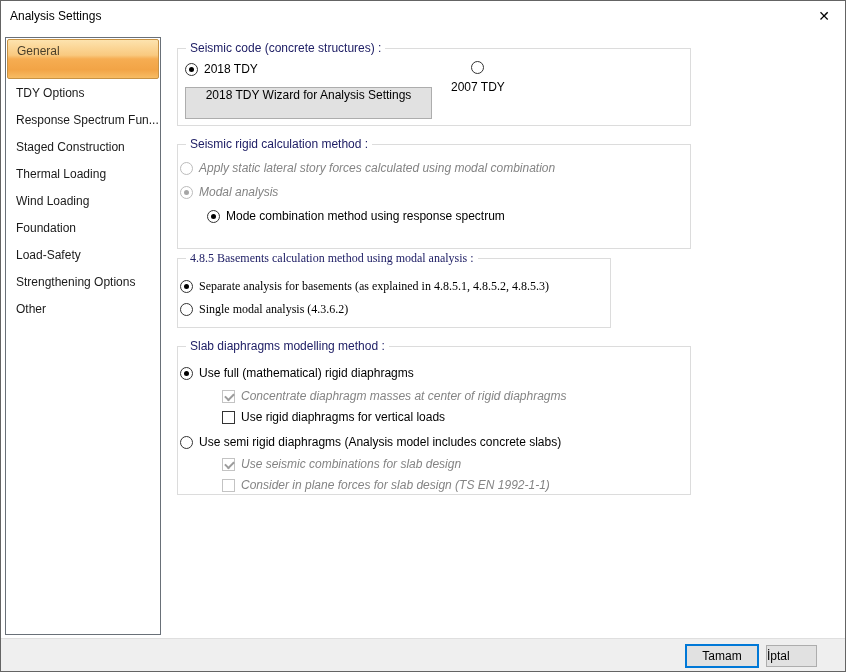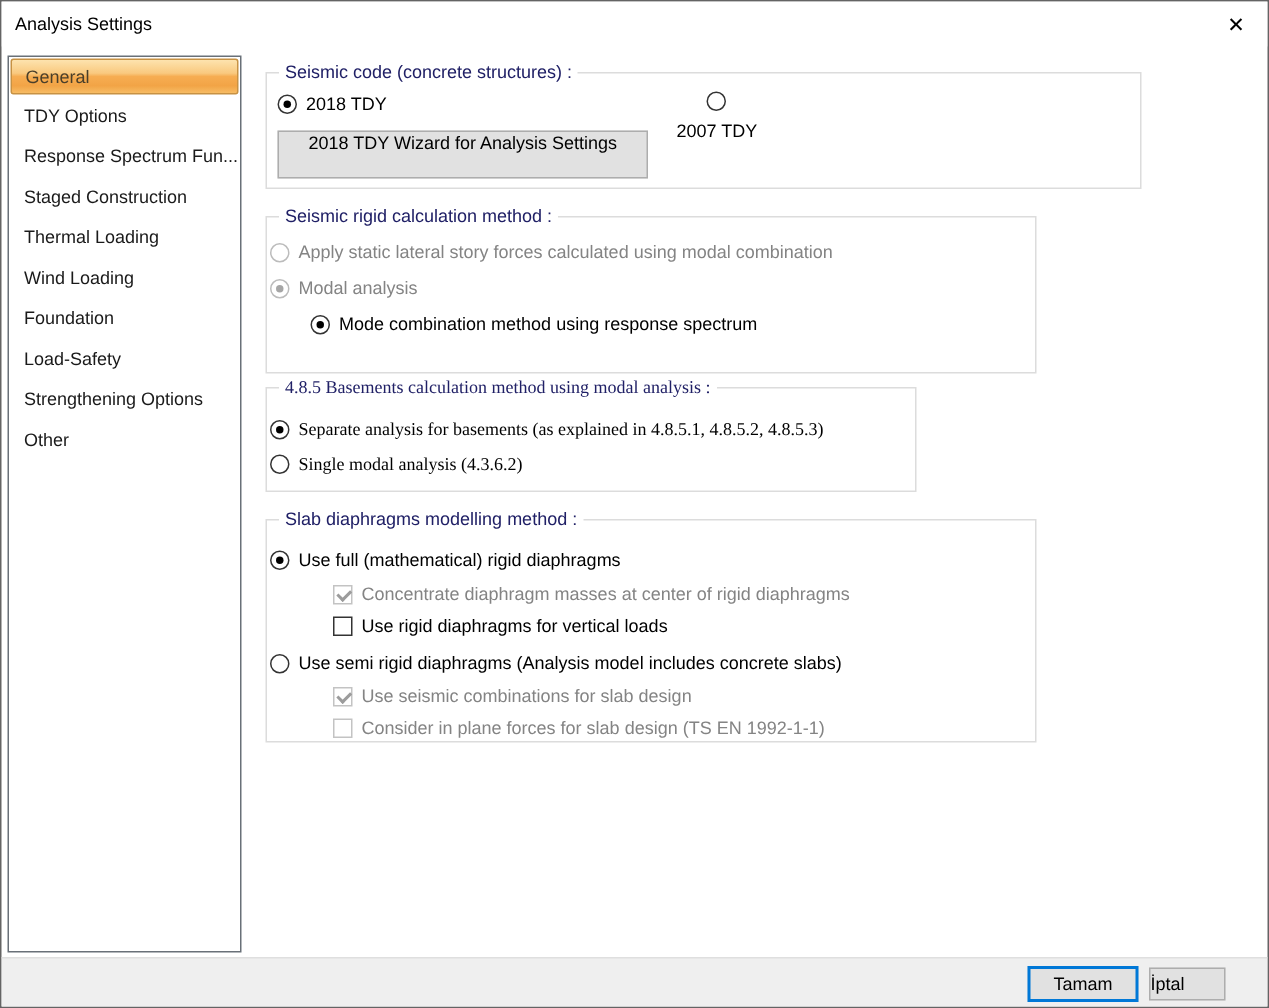--- a/index.html
+++ b/index.html
@@ -16,33 +16,33 @@
   .title { position:absolute; left:9px; top:8px; font-size:12px; color:#000; }
   .close-btn { position:absolute; right:4px; top:0; width:34px; height:29px;
     display:flex; align-items:center; justify-content:center; cursor:pointer; }
   .close-btn span { font-size:14px; color:#000; line-height:1; }
 
   
   .sidebar { position:absolute; left:4px; top:36px; width:156px; height:598px;
     background:#fff; border:1px solid #697078; }
   .side-item { height:27px; line-height:27px; padding-left:10px; color:#1a1a1a; cursor:pointer; white-space:nowrap; }
   .side-item.selected {
-    height:24px; line-height:23px; margin:1px 1px 1px 1px; padding-left:9px;
+    height:40px; line-height:23px; margin:1px 1px 1px 1px; padding-left:9px;
     border:1px solid #c79244; border-radius:2px; color:#4a3f2a;
     background:linear-gradient(180deg,#fde3ae 0%, #f9c97f 40%, #f6ad52 50%, #f2a446 78%, #f7bc64 100%);
   }
 
   
   .groupbox { position:absolute; border:1px solid #dcdcdc; background:#fff; }
   .gb-title { position:absolute; top:-8px; left:8px; background:#fff; padding:0 4px;
     color:#202066; white-space:nowrap; }
 
   .row { position:absolute; display:flex; align-items:center; gap:6px; height:16px; cursor:default;justify-content:space-between; }
   .lbl { white-space:nowrap; color:#000; }
-  .lbl.disabled { color:#848484; }
+  .lbl.disabled { color:#848484;font-style:italic; }
 
   .radio { width:13px; height:13px; border:1px solid #333; border-radius:50%;
     background:#fff; position:relative; flex:0 0 auto; }
   .radio.checked::after { content:""; position:absolute; left:3px; top:3px;
     width:5px; height:5px; border-radius:50%; background:#000; }
   .radio.disabled { border-color:#bcbcbc; }
   .radio.disabled.checked::after { background:#a6a6a6; }
 
   .checkbox { width:13px; height:13px; border:1px solid #333; background:#fff;
     position:relative; flex:0 0 auto; }
@@ -83,21 +83,21 @@
     <div class="side-item">Response Spectrum Fun...</div>
     <div class="side-item">Staged Construction</div>
     <div class="side-item">Thermal Loading</div>
     <div class="side-item">Wind Loading</div>
     <div class="side-item">Foundation</div>
     <div class="side-item">Load-Safety</div>
     <div class="side-item">Strengthening Options</div>
     <div class="side-item">Other</div>
   </div>
 
-  <div class="groupbox" style="left:176px; top:47px; width:584px; height:78px;">
+  <div class="groupbox" style="left:176px; top:47px; width:514px; height:78px;">
     <div class="gb-title">Seismic code (concrete structures) :</div>
     <div class="row" style="left:7px; top:12px;">
       <span class="radio checked"></span>
       <span class="lbl">2018 TDY</span>
     </div>
     <div class="row" style="left:273px; top:12px;flex-direction:column;">
       <span class="radio"></span>
       <span class="lbl">2007 TDY</span>
     </div>
     <div class="push-btn" style="left:7px; top:38px; width:247px; height:32px;">

